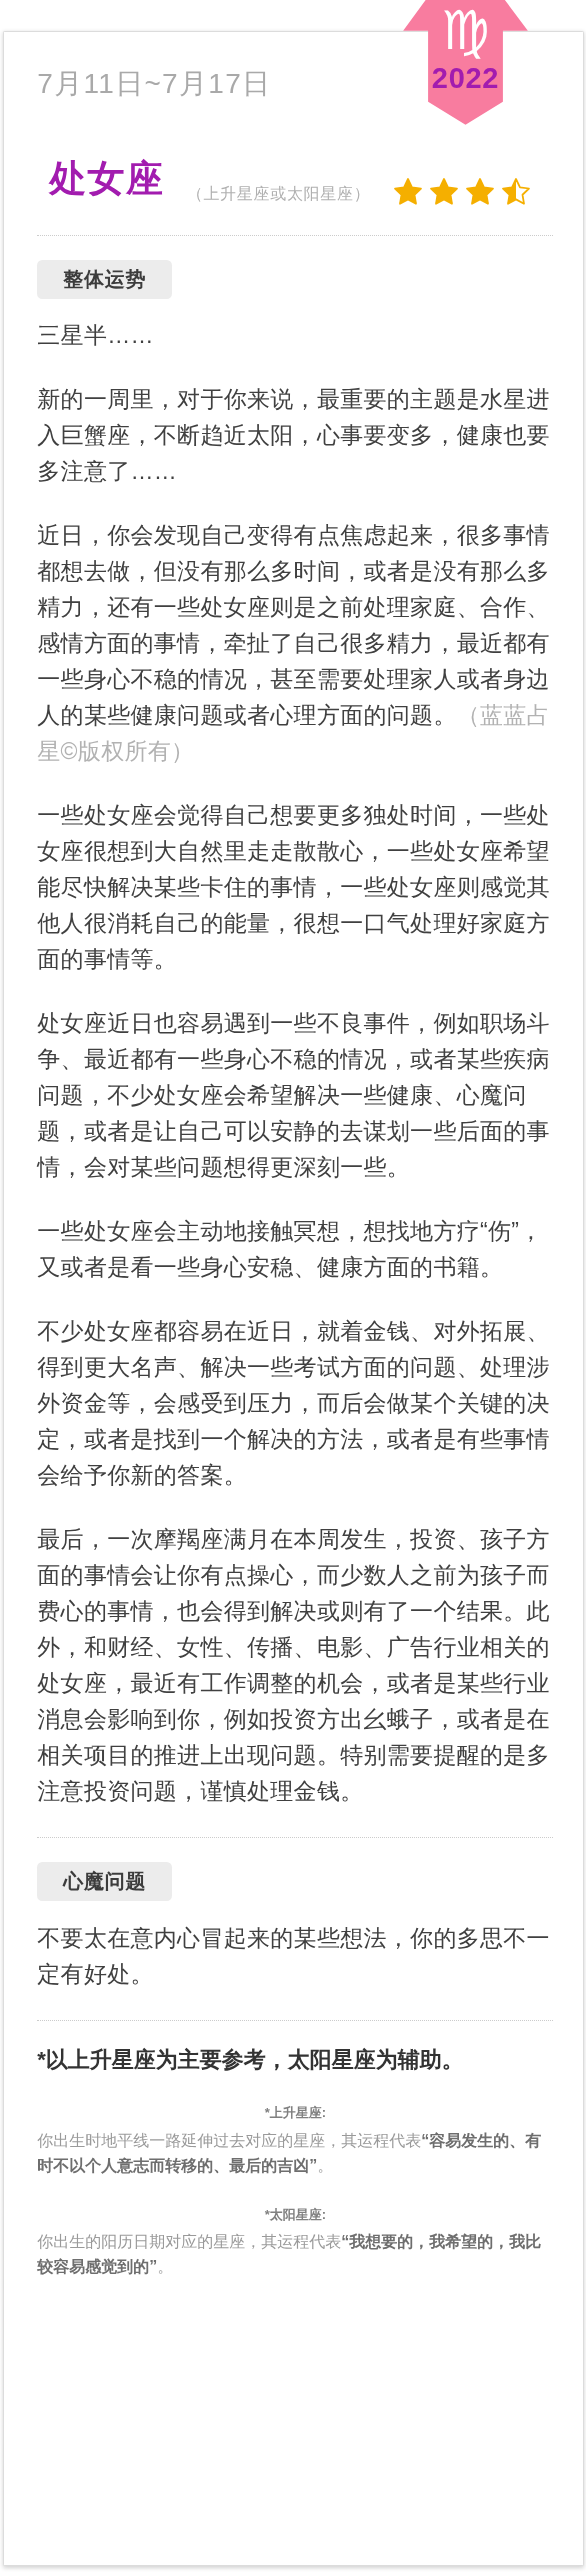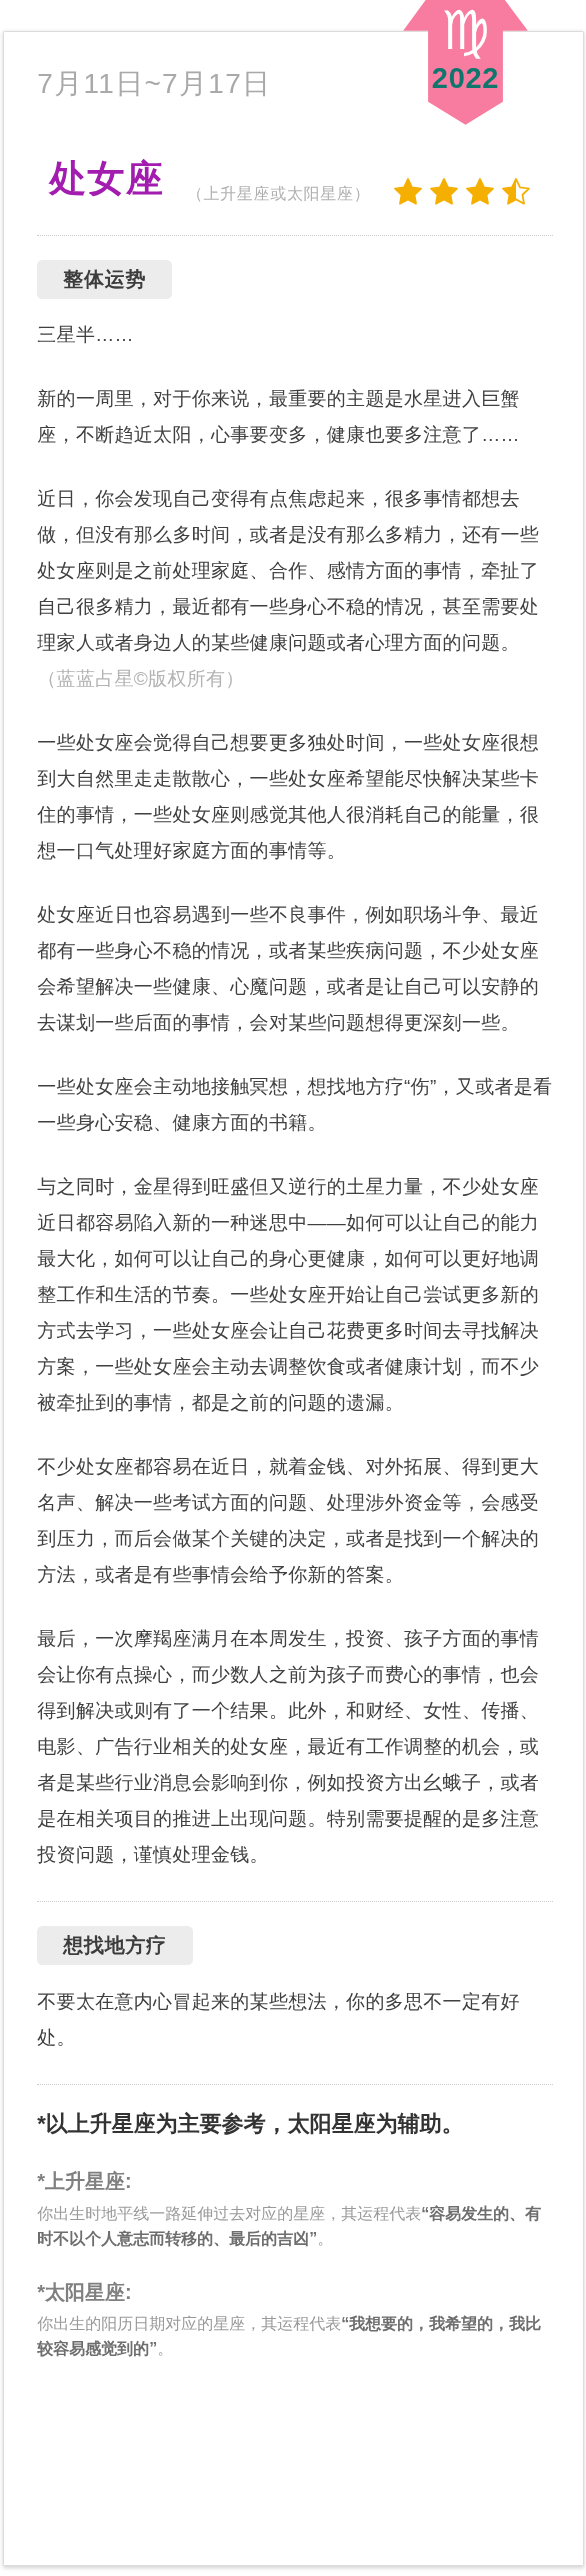--- a/index.html
+++ b/index.html
@@ -44,46 +44,46 @@
   }
   .section-label{
     display:inline-block;
     margin:24px 0 0 0;
     background:#ececec;color:#3c3c3c;
     font-size:20px;font-weight:700;letter-spacing:0.7px;
     padding:6px 26px;border-radius:5.3px;
   }
   .paragraphs{margin-top:18.4px;}
   .body-p{
-    font-size:19px;line-height:36px;color:#404040;
+    font-size:23px;line-height:36px;color:#404040;
     margin:0 0 28px 0;
     letter-spacing:0.3px;
   }
   .copyright{color:#b2b2b2;}
   .fn-main{
     font-size:22px;line-height:1.35;color:#333333;font-weight:700;
     margin:24px 0 30px 0;
   }
   .fn-label{
-    font-size:20px;color:#808080;font-weight:700;margin:0 0 5.3px 0;
+    font-size:13px;color:#808080;font-weight:700;margin:0 0 5.3px 0;text-align:center;
   }
   .fn-desc{
     font-size:16px;line-height:25px;color:#9a9a9a;margin:0 0 28px 0;
   }
   .fn-quote{font-weight:700;color:#6e6e6e;}
   
   .ribbon{position:absolute;left:401px;top:0;width:129px;height:126px;z-index:3;}
   .ribbon svg{position:absolute;left:0;top:0;}
   .ribbon .zodiac{
     position:absolute;left:27px;top:2.6px;width:75px;text-align:center;
     color:#ffffff;font-size:54px;line-height:1.0;font-weight:400;
   }
   .ribbon .year{
     position:absolute;left:27px;top:64px;width:75px;text-align:center;
-    color:#0f766e;font-size:29px;line-height:1.0;font-weight:700;letter-spacing:0.7px;
+    color:#a21caf;font-size:29px;line-height:1.0;font-weight:700;letter-spacing:0.7px;
   }
 </style>
 </head>
 <body>
 
 <div class="card">
   <div class="date">7月11日~7月17日</div>
 
   <div class="title-row">
     <h1 class="title">处女座</h1>
@@ -112,24 +112,23 @@
 
   <hr class="divider">
 
   <div id="sections-root"><div class="section-label">整体运势</div><div class="paragraphs">
         <p class="body-p"><span>三星半……</span></p>
         <p class="body-p"><span>新的一周里，对于你来说，最重要的主题是水星进入巨蟹座，不断趋近太阳，心事要变多，健康也要多注意了……</span></p>
         <p class="body-p"><span>近日，你会发现自己变得有点焦虑起来，很多事情都想去做，但没有那么多时间，或者是没有那么多精力，还有一些处女座则是之前处理家庭、合作、感情方面的事情，牵扯了自己很多精力，最近都有一些身心不稳的情况，甚至需要处理家人或者身边人的某些健康问题或者心理方面的问题。</span><span class="copyright">（蓝蓝占星©版权所有）</span></p>
         <p class="body-p"><span>一些处女座会觉得自己想要更多独处时间，一些处女座很想到大自然里走走散散心，一些处女座希望能尽快解决某些卡住的事情，一些处女座则感觉其他人很消耗自己的能量，很想一口气处理好家庭方面的事情等。</span></p>
         <p class="body-p"><span>处女座近日也容易遇到一些不良事件，例如职场斗争、最近都有一些身心不稳的情况，或者某些疾病问题，不少处女座会希望解决一些健康、心魔问题，或者是让自己可以安静的去谋划一些后面的事情，会对某些问题想得更深刻一些。</span></p>
         <p class="body-p"><span>一些处女座会主动地接触冥想，想找地方疗“伤”，又或者是看一些身心安稳、健康方面的书籍。</span></p>
-        <p class="body-p"><span>与之同时，金星得到旺盛但又逆行的土星力量，不少处女座近日都容易陷入新的一种迷思中——如何可以让自己的能力最大化，如何可以让自己的身心更健康，如何可以更好地调整工作和生活的节奏。一些处女座开始让自己尝试更多新的方式去学习，一些处女座会让自己花费更多时间去寻找解决方案，一些处女座会主动去调整饮食或者健康计划，而不少被牵扯到的事情，都是之前的问题的遗漏。</span></p>
         <p class="body-p"><span>不少处女座都容易在近日，就着金钱、对外拓展、得到更大名声、解决一些考试方面的问题、处理涉外资金等，会感受到压力，而后会做某个关键的决定，或者是找到一个解决的方法，或者是有些事情会给予你新的答案。</span></p>
         <p class="body-p"><span>最后，一次摩羯座满月在本周发生，投资、孩子方面的事情会让你有点操心，而少数人之前为孩子而费心的事情，也会得到解决或则有了一个结果。此外，和财经、女性、传播、电影、广告行业相关的处女座，最近有工作调整的机会，或者是某些行业消息会影响到你，例如投资方出幺蛾子，或者是在相关项目的推进上出现问题。特别需要提醒的是多注意投资问题，谨慎处理金钱。</span></p>
-      </div><hr class="divider"><div class="section-label">想找地方疗</div><div class="paragraphs">
+      </div><hr class="divider"><div class="section-label">心魔问题</div><div class="paragraphs">
         <p class="body-p"><span>不要太在意内心冒起来的某些想法，你的多思不一定有好处。</span></p>
       </div><hr class="divider"></div>
 
   <div>
     <p class="fn-main">*以上升星座为主要参考，太阳星座为辅助。</p>
     <div id="footnotes-root">
         <p class="fn-label">*上升星座:</p>
         <p class="fn-desc"><span>你出生时地平线一路延伸过去对应的星座，其运程代表</span><span class="fn-quote">“容易发生的、有时不以个人意志而转移的、最后的吉凶”</span><span>。</span></p>
         <p class="fn-label">*太阳星座:</p>
         <p class="fn-desc"><span>你出生的阳历日期对应的星座，其运程代表</span><span class="fn-quote">“我想要的，我希望的，我比较容易感觉到的”</span><span>。</span></p>

